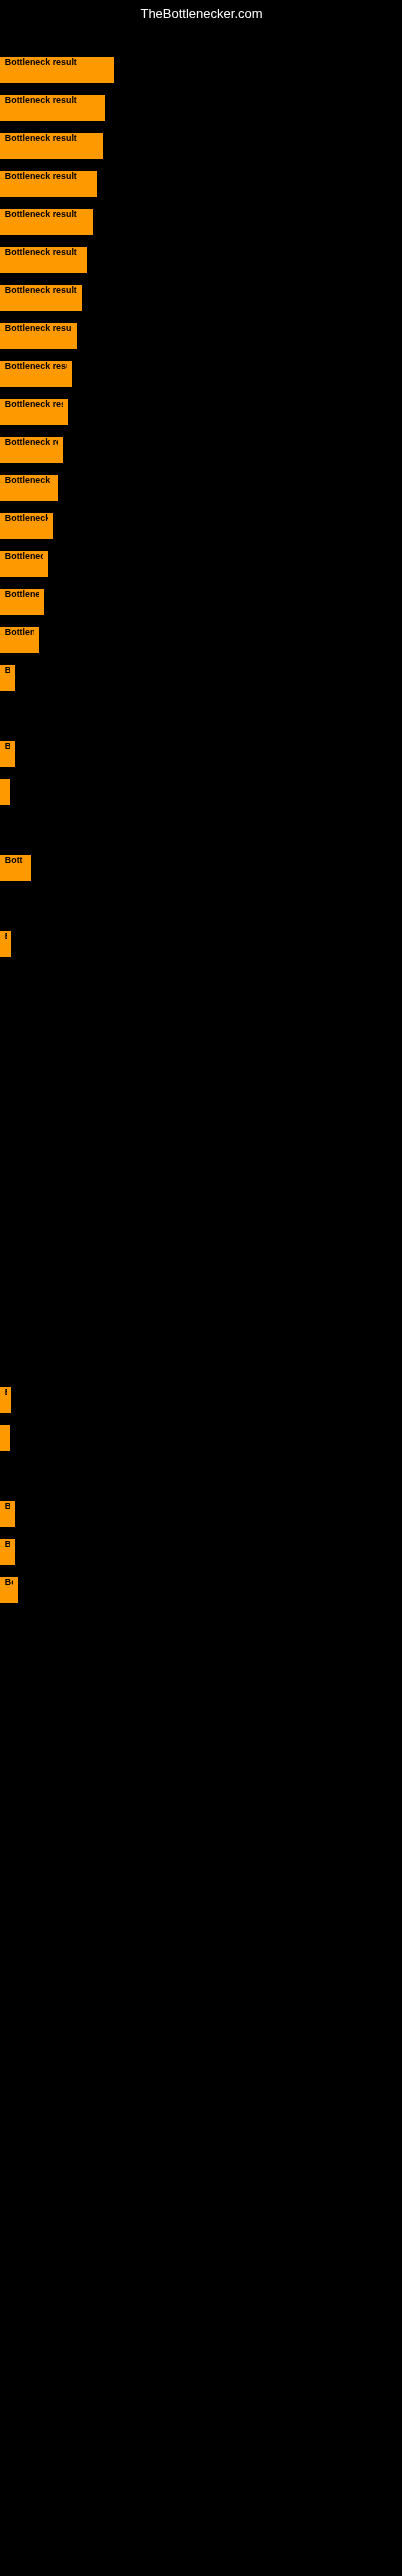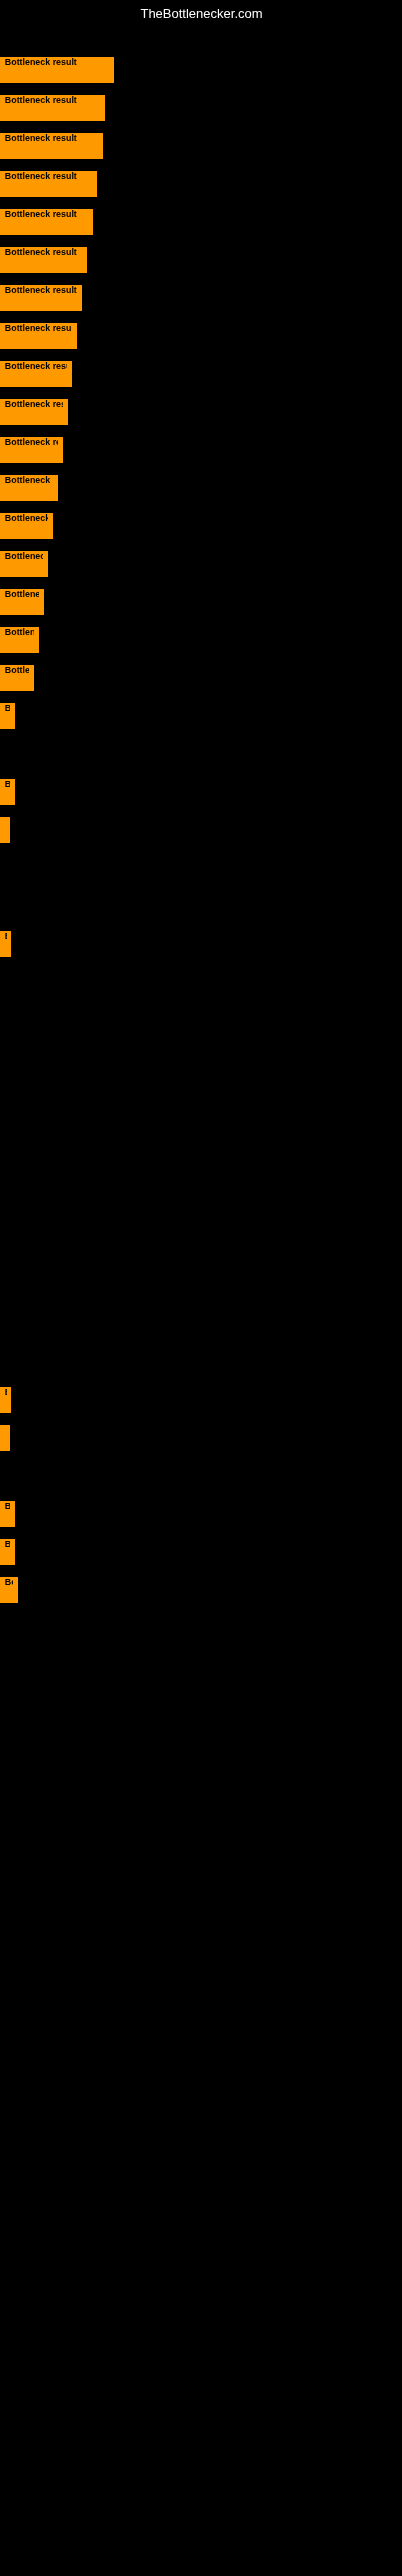--- a/index.html
+++ b/index.html
@@ -125,41 +125,41 @@
       <div class="bar" style="width: 44px;">
         <span class="bar-label">Bottleneck r</span>
       </div>
     </div>
     <div class="bar-container">
       <div class="bar" style="width: 39px;">
         <span class="bar-label">Bottlene</span>
       </div>
     </div>
     <div class="bar-container">
-      <div class="bar" style="width: 34px;">
-        <span class="bar-label">Bottle</span>
-      </div>
-    </div>
-    <div class="bar-container">
       <div class="bar" style="width: 14.5px;">
         <span class="bar-label">B</span>
       </div>
     </div>
     <div class="bar-container"></div>
     <div class="bar-container">
       <div class="bar" style="width: 14.5px;">
         <span class="bar-label">B</span>
       </div>
     </div>
     <div class="bar-container">
       <div class="bar" style="width: 4px;">
         <span class="bar-label">|</span>
       </div>
     </div>
     <div class="bar-container"></div>
+    <div class="bar-container">
+      <div class="bar" style="width: 31px;">
+        <span class="bar-label">Bott</span>
+      </div>
+    </div>
     <div class="bar-container"></div>
     <div class="bar-container">
       <div class="bar" style="width: 11.3px;">
         <span class="bar-label">E</span>
       </div>
     </div>
     <div class="bar-container"></div>
     <div class="bar-container"></div>
     <div class="bar-container"></div>
     <div class="bar-container"></div>

